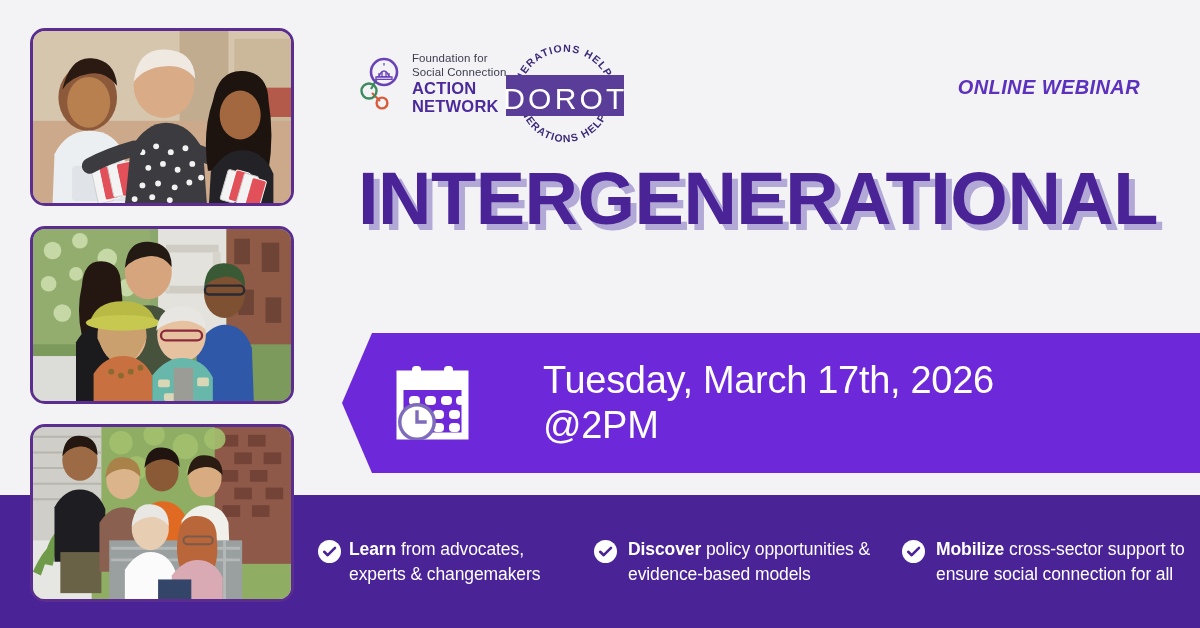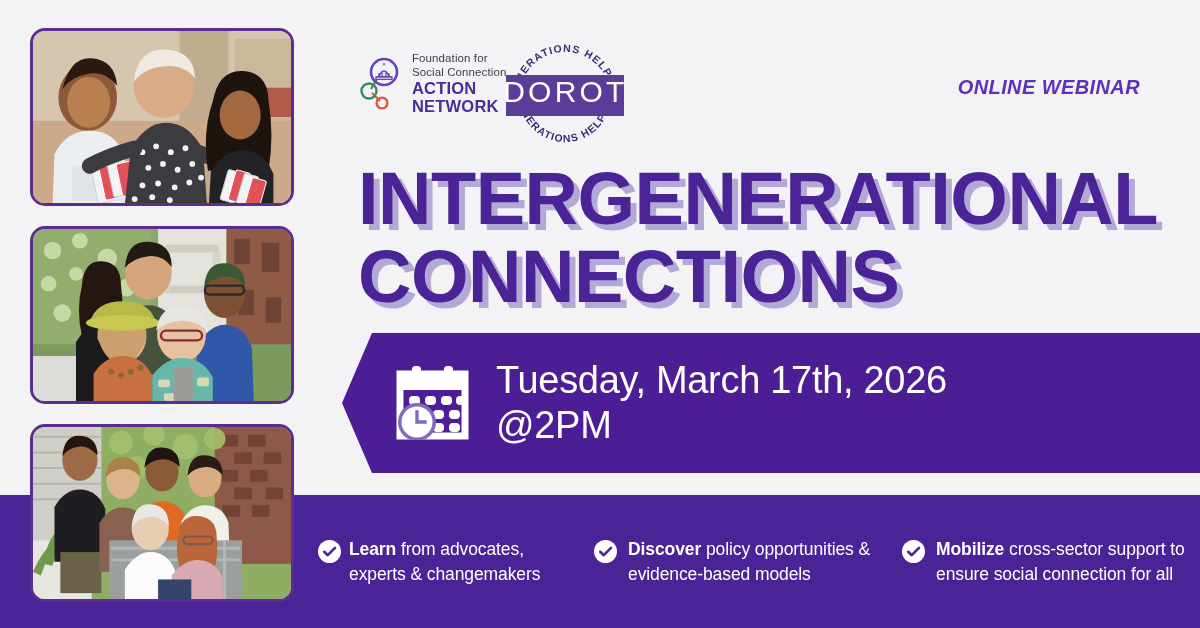--- a/index.html
+++ b/index.html
@@ -47,21 +47,21 @@
   .fsc-logo{ display:flex; align-items:center; gap:8px; padding-top:12px;}
   .fsc-mark{ position:relative; width:46px; height:54px; }
   .fsc-text{ display:flex; flex-direction:column; }
   .fsc-line1{ font-size:11.5px; color:#3d3d4e; line-height:13.5px; letter-spacing:.1px;}
   .fsc-line2{ font-size:11.5px; color:#3d3d4e; line-height:13.5px; letter-spacing:.1px;}
   .fsc-big{ font-size:16.5px; font-weight:bold; color:#4b2b9c; line-height:18px; letter-spacing:.2px;}
 
   .dorot-logo{ position:relative; width:118px; height:110px; }
   .dorot-band{
     position:absolute; left:0; top:35px; width:118px; height:41px;
-    background:#5a3d99; display:flex; align-items:flex-start; justify-content:center;
+    background:#5a3d99; display:flex; align-items:flex-end; justify-content:center;
   }
   .dorot-word{
     color:#ffffff; font-size:30px; font-weight:300; letter-spacing:3.2px;
     font-family:"Liberation Sans", sans-serif;
   }
 
   
   .webinar-kicker{
     position:absolute; right:60px; top:76px; z-index:3;
     font-size:20px; font-weight:bold; font-style:italic;
@@ -73,24 +73,24 @@
   .title-line{
     font-size:74px; font-weight:bold; color:#4a2397;
     line-height:78px; letter-spacing:-0.5px;
     text-shadow:6px 6px 0 rgba(126,107,187,.55);
     white-space:nowrap;
   }
 
   
   .date-banner{
     position:absolute; left:342px; top:333px; width:858px; height:140px; z-index:3;
-    background:#4c1d95;
+    background:#6d28d9;
     -webkit-clip-path: polygon(30px 0, 858px 0, 858px 140px, 30px 140px, 0 70px);
     clip-path: polygon(30px 0, 858px 0, 858px 140px, 30px 140px, 0 70px);
-    display:flex; align-items:center;
+    display:flex; align-items:center;gap:47px;
   }
   .cal-icon{ margin-left:50px; flex:0 0 auto; }
   .date-text{ margin-left:26px; color:#ffffff; }
   .date-line{ font-size:38px; line-height:45px; letter-spacing:-0.3px; font-weight:normal; }
 
   .sr{ position:absolute; width:1px; height:1px; overflow:hidden; clip:rect(0 0 0 0); }
 </style>
 </head>
 <body>
 
@@ -380,21 +380,20 @@
       <span class="dorot-word">DOROT</span>
     </div>
   </div>
 
 </div>
 
 <div class="webinar-kicker">ONLINE WEBINAR</div>
 
 <div class="title-block">
   <div class="title-line">INTERGENERATIONAL</div>
-  <div class="title-line">CONNECTIONS</div>
 </div>
 
 <div class="date-banner">
   <span class="cal-icon">
     <svg width="78" height="78" viewBox="0 0 78 78" aria-hidden="true">
       <rect x="20" y="4" width="9" height="14" rx="3.5" fill="#ffffff"></rect>
       <rect x="52" y="4" width="9" height="14" rx="3.5" fill="#ffffff"></rect>
       <path d="M8 12 h65 v62 h-65 Z" fill="none" stroke="#ffffff" stroke-width="7"></path>
       <rect x="8" y="12" width="65" height="16" fill="#ffffff"></rect>
       <g fill="#ffffff">

